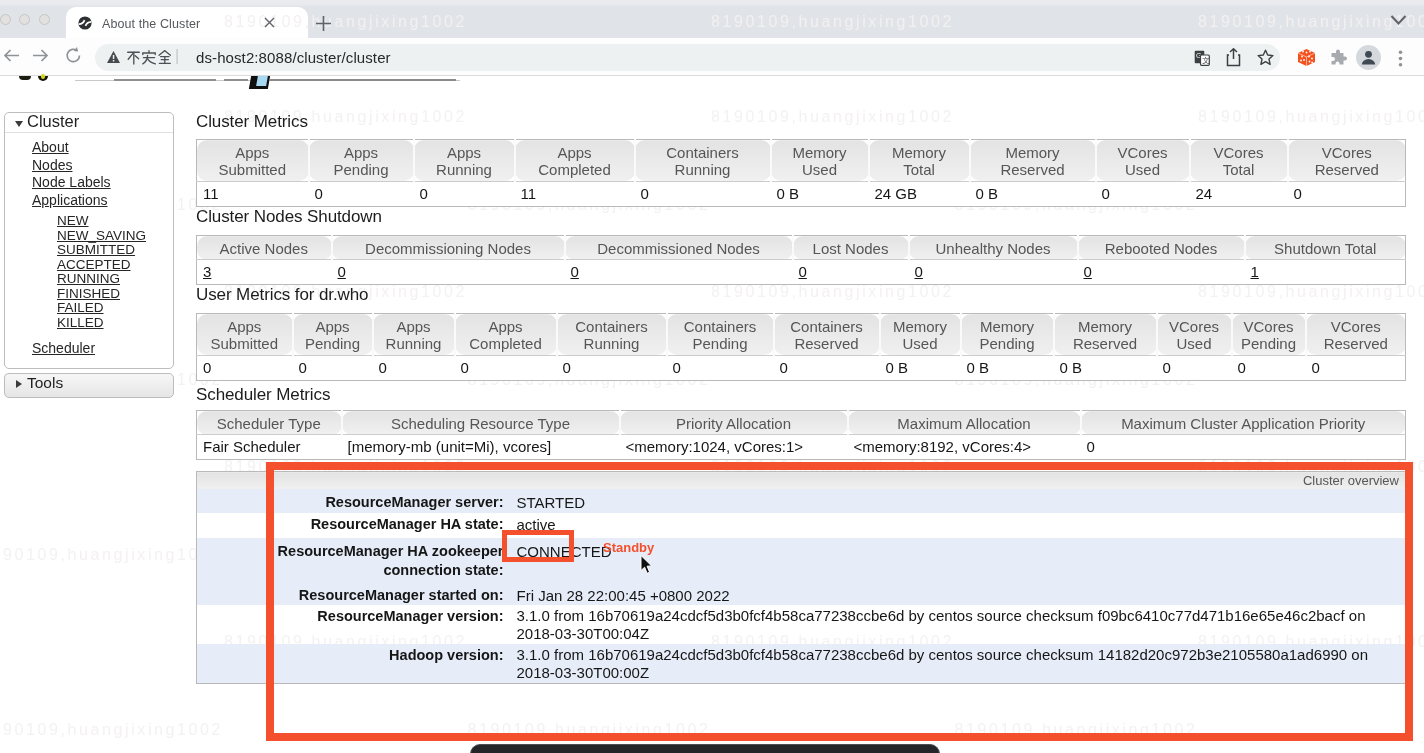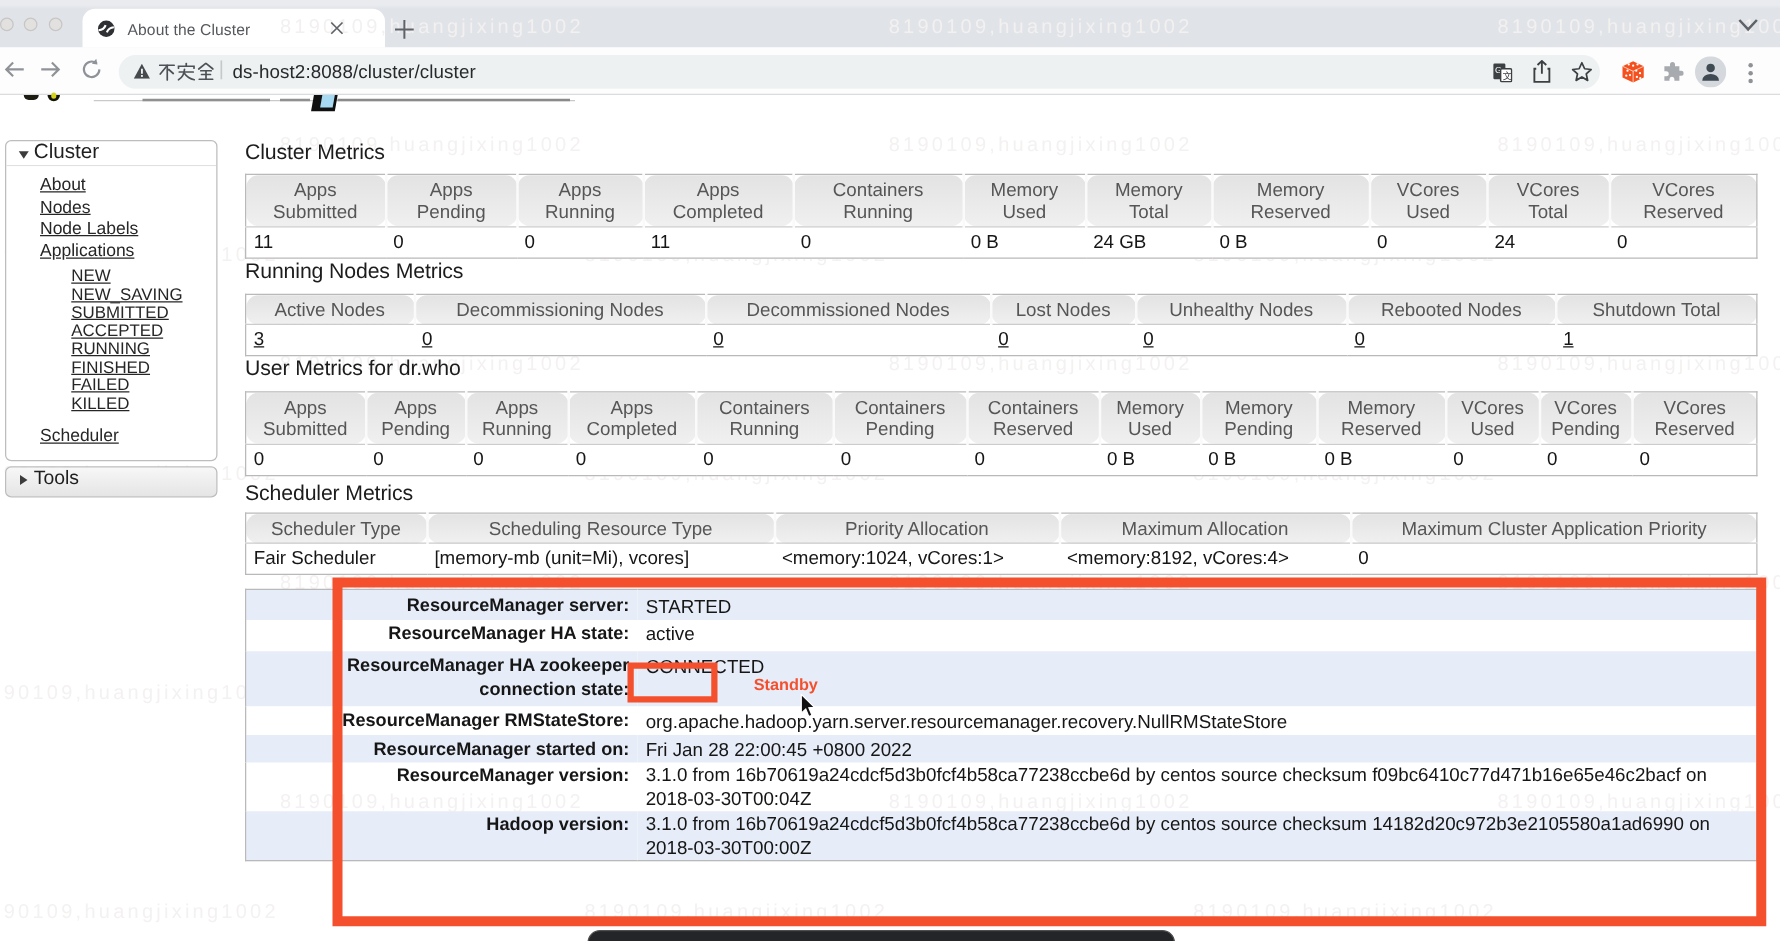--- a/index.html
+++ b/index.html
@@ -147,21 +147,21 @@
           <path d="M20.6 8.8 C22.5 11.5 25.5 13.2 28.4 13.8"></path>
         <path d="M37.6 0.7 L32 5.2"></path>
           <path d="M37.8 0.7 L43.4 5.2"></path>
         <path d="M33.6 6.6 H42"></path>
           <path d="M34.2 9.6 H41.4"></path>
           <path d="M32.4 13.4 H43.2"></path>
           <path d="M37.8 6.6 V13.4"></path>
       </g>
     </svg>
     <div class="abs" id="urlsep">|</div>
-    <div class="abs" id="urltext"><b style="font-weight:normal;">ds-host2</b>:8088/cluster/cluster</div>
+    <div class="abs" id="urltext"><b style="font-weight:normal;margin-left:10px;">ds-host2</b>:8088/cluster/cluster</div>
 
     <svg class="abs" style="left:1194px; top:12px;" width="16" height="16" viewBox="0 0 16 16">
       <rect x="0.7" y="0.7" width="9.6" height="12.6" rx="1" fill="#3c4043"></rect>
       <text x="2" y="8" font-size="7" fill="#fff" font-family="Liberation Sans">G</text>
       <rect x="6.5" y="5" width="8.8" height="10.3" rx="1" fill="#fff" stroke="#3c4043" stroke-width="1.2"></rect>
       <text x="8.2" y="13" font-size="7.5" fill="#3c4043" font-family="Liberation Sans">文</text>
     </svg>
     <svg class="abs" style="left:1226px; top:10px;" width="15" height="19" viewBox="0 0 15 19">
       <path d="M7.5 1 V11 M4 4 L7.5 0.8 L11 4" stroke="#3c4043" stroke-width="1.5" fill="none"></path>
       <path d="M3 7 H1.5 V17.5 H13.5 V7 H12" stroke="#3c4043" stroke-width="1.5" fill="none"></path>
@@ -223,21 +223,21 @@
   <div class="abs slink2" style="top:271px;">RUNNING</div>
   <div class="abs slink2" style="top:285.5px;">FINISHED</div>
   <div class="abs slink2" style="top:300px;">FAILED</div>
   <div class="abs slink2" style="top:314.5px;">KILLED</div>
   <div class="abs slink" style="top:340px;">Scheduler</div>
   <div class="abs" id="toolsbar"></div>
   <div class="abs" id="toolstri"></div>
   <div class="abs" id="toolstext">Tools</div>
 
   <div class="abs h2" style="top:112px;">Cluster Metrics</div>
-  <div class="abs h2" style="top:207px;">Running Nodes Metrics</div>
+  <div class="abs h2" style="top:207px;">Cluster Nodes Shutdown</div>
   <div class="abs h2" style="top:285px;">User Metrics for dr.who</div>
   <div class="abs h2" style="top:385px;">Scheduler Metrics</div>
 
   <table class="abs mt" style="left:196px; top:139px; width:1210px;">
     <colgroup>
         <col style="width:112px">
         <col style="width:105px">
         <col style="width:101px">
         <col style="width:120px">
         <col style="width:136px">
@@ -393,35 +393,34 @@
     </tr>
       </tbody>
   </table>
 
   <table class="abs" id="ov" style="left:196px; top:471px; width:1210px;">
     <colgroup>
         <col style="width:313px">
         <col>
       </colgroup>
     <tbody>
+      <tr>
+          <td class="hd" colspan="2">Cluster overview</td>
+        </tr>
       <tr class="b" style="height:24px;">
           <th>ResourceManager server:</th>
           <td>STARTED</td>
         </tr>
       <tr style="height:25px;">
           <th style="padding-top:2px;">ResourceManager HA state:</th>
           <td style="padding-top:2px;">active</td>
         </tr>
       <tr class="b" style="height:44px;">
           <th>ResourceManager HA zookeeper<br>connection state:</th>
           <td>CONNECTED</td>
-        </tr>
-      <tr style="height:23px;">
-          <th>ResourceManager RMStateStore:</th>
-          <td>org.apache.hadoop.yarn.server.resourcemanager.recovery.NullRMStateStore</td>
         </tr>
       <tr class="b" style="height:22px;">
           <th>ResourceManager started on:</th>
           <td>Fri Jan 28 22:00:45 +0800 2022</td>
         </tr>
       <tr class="v" style="height:39px;">
           <th>ResourceManager version:</th>
           <td>3.1.0 from 16b70619a24cdcf5d3b0fcf4b58ca77238ccbe6d by centos source checksum f09bc6410c77d471b16e65e46c2bacf on<br>2018‑03‑30T00:04Z</td>
         </tr>
       <tr class="b v" style="height:39px;">

